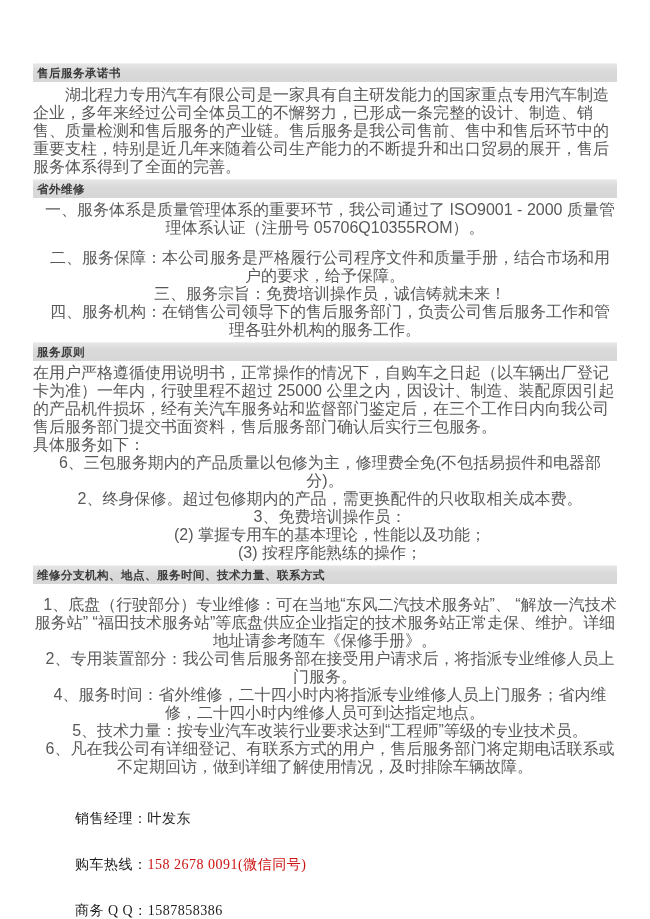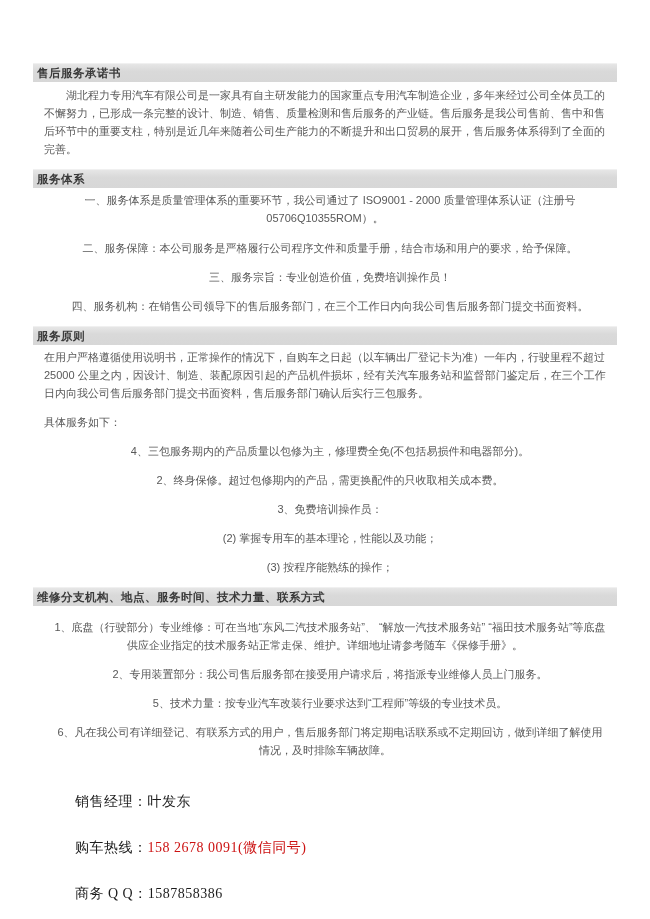--- a/index.html
+++ b/index.html
@@ -26,24 +26,24 @@
     background: linear-gradient(180deg, #e6e6e6 0%, #d9d9d9 40%, #d7d7d7 100%);
     border-top: 1px solid #f0f0f0;
     font-size: 11.5px;
     font-weight: bold;
     color: #3a3a3a;
     line-height: 18px;
     padding-left: 4px;
     letter-spacing: 0.5px;
   }
   .body-text {
-    font-size: 11px;
+    font-size: 16px;
     line-height: 18px;
     color: #585858;
-    margin: 11px;
+    margin: 0;
   }
   .para-indent { text-indent: 2em; }
   .li-indent   { text-indent: 10px; text-align: center; }
   .mt3  { margin-top: 3px; }
   .mt4  { margin-top: 4px; }
   .mt12 { margin-top: 12px; }
   .contact {
     margin-top: 34px;
     padding-left: 42px;
     font-family: "Liberation Serif", "DejaVu Serif", serif;
@@ -60,43 +60,44 @@
 </head>
 <body>
 
 <div class="page">
   <div class="content">
 
     <div class="section-bar">售后服务承诺书</div>
 
     <p class="body-text para-indent mt4">湖北程力专用汽车有限公司是一家具有自主研发能力的国家重点专用汽车制造企业，多年来经过公司全体员工的不懈努力，已形成一条完整的设计、制造、销售、质量检测和售后服务的产业链。售后服务是我公司售前、售中和售后环节中的重要支柱，特别是近几年来随着公司生产能力的不断提升和出口贸易的展开，售后服务体系得到了全面的完善。</p>
 
-    <div class="section-bar mt3">服务体系</div>
+    <div class="section-bar mt3">省外维修</div>
 
     <p class="body-text li-indent mt3">一、服务体系是质量管理体系的重要环节，我公司通过了 ISO9001 - 2000 质量管理体系认证（注册号 05706Q10355ROM）。</p>
     <p class="body-text li-indent mt12">二、服务保障：本公司服务是严格履行公司程序文件和质量手册，结合市场和用户的要求，给予保障。</p>
-    <p class="body-text li-indent">三、服务宗旨：专业创造价值，免费培训操作员！</p>
-    <p class="body-text li-indent">四、服务机构：在销售公司领导下的售后服务部门，在三个工作日内向我公司售后服务部门提交书面资料。</p>
+    <p class="body-text li-indent">三、服务宗旨：免费培训操作员，诚信铸就未来！</p>
+    <p class="body-text li-indent">四、服务机构：在销售公司领导下的售后服务部门，负责公司售后服务工作和管理各驻外机构的服务工作。</p>
 
     <div class="section-bar mt3">服务原则</div>
 
     <p class="body-text mt3">在用户严格遵循使用说明书，正常操作的情况下，自购车之日起（以车辆出厂登记卡为准）一年内，行驶里程不超过 25000 公里之内，因设计、制造、装配原因引起的产品机件损坏，经有关汽车服务站和监督部门鉴定后，在三个工作日内向我公司售后服务部门提交书面资料，售后服务部门确认后实行三包服务。</p>
     <p class="body-text">具体服务如下：</p>
 
-    <p class="body-text li-indent">4、三包服务期内的产品质量以包修为主，修理费全免(不包括易损件和电器部分)。</p>
+    <p class="body-text li-indent">6、三包服务期内的产品质量以包修为主，修理费全免(不包括易损件和电器部分)。</p>
     <p class="body-text li-indent">2、终身保修。超过包修期内的产品，需更换配件的只收取相关成本费。</p>
     <p class="body-text li-indent">3、免费培训操作员：</p>
 
     <p class="body-text li-indent">(2) 掌握专用车的基本理论，性能以及功能；</p>
     <p class="body-text li-indent">(3) 按程序能熟练的操作；</p>
 
     <div class="section-bar mt3">维修分支机构、地点、服务时间、技术力量、联系方式</div>
 
     <p class="body-text li-indent mt12">1、底盘（行驶部分）专业维修：可在当地“东风二汽技术服务站”、 “解放一汽技术服务站” “福田技术服务站”等底盘供应企业指定的技术服务站正常走保、维护。详细地址请参考随车《保修手册》。</p>
     <p class="body-text li-indent">2、专用装置部分：我公司售后服务部在接受用户请求后，将指派专业维修人员上门服务。</p>
+    <p class="body-text li-indent">4、服务时间：省外维修，二十四小时内将指派专业维修人员上门服务；省内维修，二十四小时内维修人员可到达指定地点。</p>
     <p class="body-text li-indent">5、技术力量：按专业汽车改装行业要求达到“工程师”等级的专业技术员。</p>
     <p class="body-text li-indent">6、凡在我公司有详细登记、有联系方式的用户，售后服务部门将定期电话联系或不定期回访，做到详细了解使用情况，及时排除车辆故障。</p>
 
     <div class="contact">
       <p><span>销售经理：</span><span>叶发东</span></p>
       <p><span>购车热线：</span><span class="red-value">158 2678 0091(微信同号)</span></p>
       <p><span>商务 Q Q：</span><span>1587858386</span></p>
       <p><span>免费培训操作员：</span><span>www.clqc77.com</span></p>
     </div>
 

